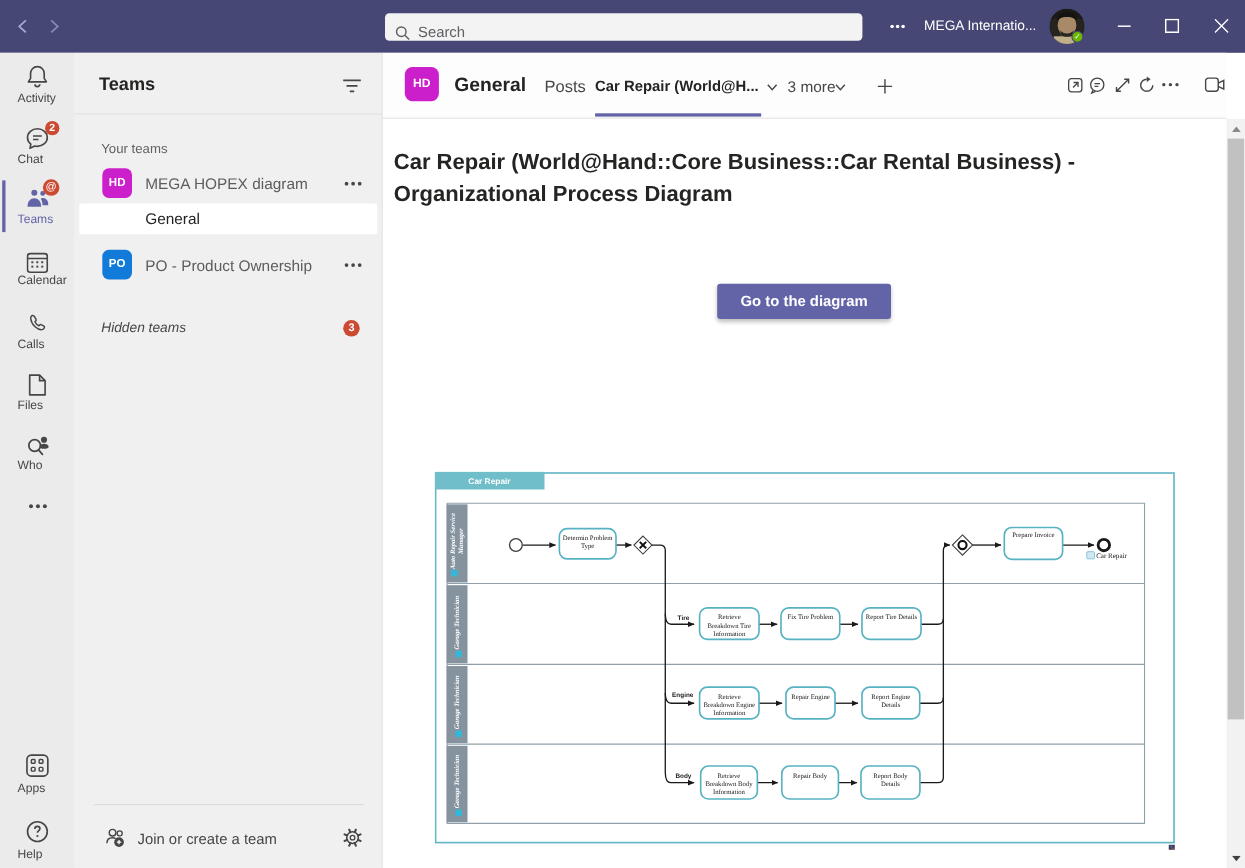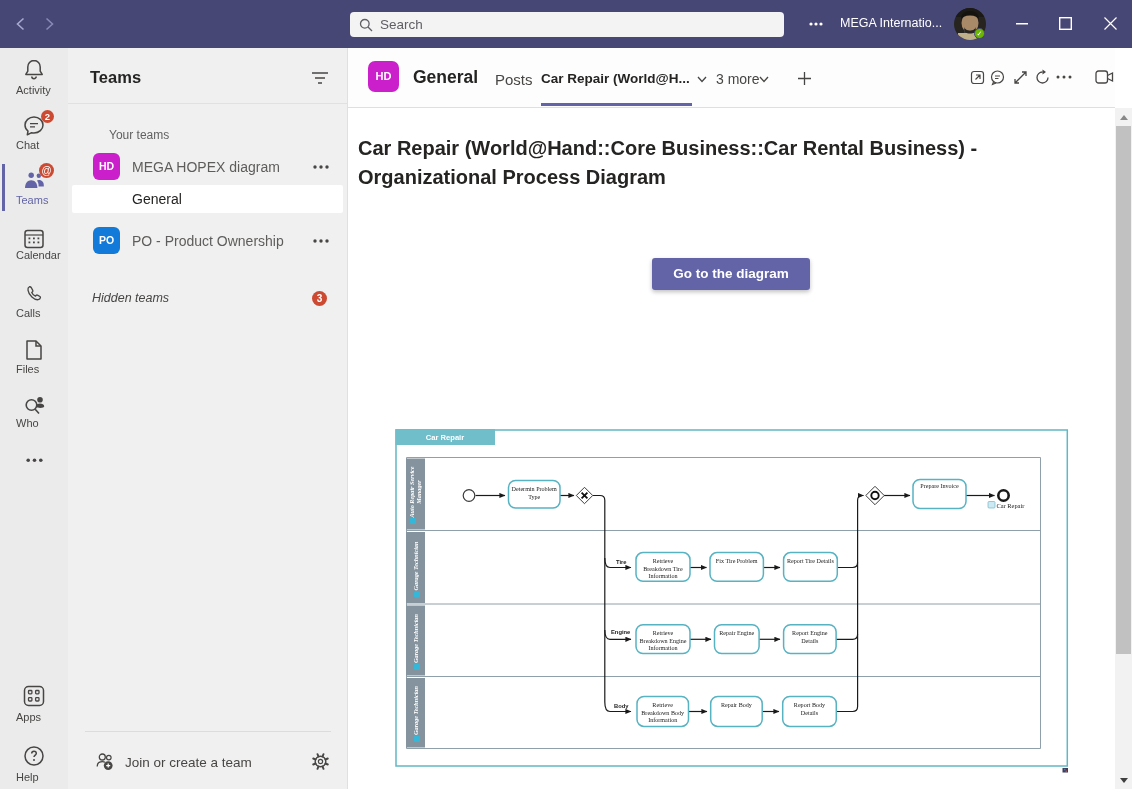--- a/index.html
+++ b/index.html
@@ -5,21 +5,21 @@
   * { margin:0; padding:0; box-sizing:border-box; }
   html,body { width:1132px; height:789px; overflow:hidden; }
   body { font-family:"Liberation Sans", sans-serif; }
   #root { position:relative; width:1132px; height:789px; background:#fff; overflow:hidden; }
   .abs { position:absolute; }
 
   
   #topbar { left:0; top:0; width:1132px; height:48px; background:#464775; }
   .navchev { top:15px; width:18px; height:18px; }
   #searchbox { left:350px; top:12px; width:434px; height:25px; background:#f3f3f4; border-radius:4px;
-               display:flex; align-items:center; color:#5f5e63; font-size:13.5px; }
+               display:flex; align-items:flex-end; color:#5f5e63; font-size:13.5px; }
   #orgname { left:840px; top:16px; width:102px; color:#fff; font-size:12.5px; white-space:nowrap; overflow:hidden; }
   #avatar { left:954px; top:8px; width:32px; height:32px; }
   #avatarbadge { left:974px; top:28px; width:11px; height:11px; border-radius:50%; background:#6bb700;
                  border:1.5px solid #464775; color:#fff; font-size:7px; text-align:center; line-height:9px; }
 
   
   #rail { left:0; top:48px; width:68px; height:741px; background:#ebebeb; }
   .raillbl { left:16px; width:68px; text-align:left; color:#484644; font-size:11px; }
   #railteamsbar { left:2px; top:164px; width:2.5px; height:47px; background:#6264a7; }
   .badge { position:absolute; background:#cc4a31; color:#fff; border-radius:50%; font-weight:700;
@@ -188,21 +188,21 @@
     </svg>
   <div class="abs raillbl" style="top:770.5px">Help</div>
 
   <div id="panel" class="abs"></div>
   <div id="panelhead" class="abs"></div>
   <div id="paneltitle" class="abs">Teams</div>
   <svg class="abs" style="left:311px;top:71px" width="18" height="14">
       <path d="M1 2 H17 M4 7 H14 M7 12 H11" stroke="#484644" stroke-width="1.5"></path>
     </svg>
 
-  <div class="abs" style="left:92px;top:128px;font-size:12px;color:#616161;margin-left:17px;">Your teams</div>
+  <div class="abs" style="left:92px;top:128px;font-size:12px;color:#616161;">Your teams</div>
 
   <div class="teamrow abs" style="top:145px">
     <div class="teamava" style="background:#cb1fcb">HD</div>
     <div class="teamname">MEGA HOPEX diagram</div>
     <svg class="rowdots" width="16" height="4">
         <circle cx="2" cy="2" r="1.7" fill="#484644"></circle>
         <circle cx="8" cy="2" r="1.7" fill="#484644"></circle>
         <circle cx="14" cy="2" r="1.7" fill="#484644"></circle>
       </svg>
   </div>

